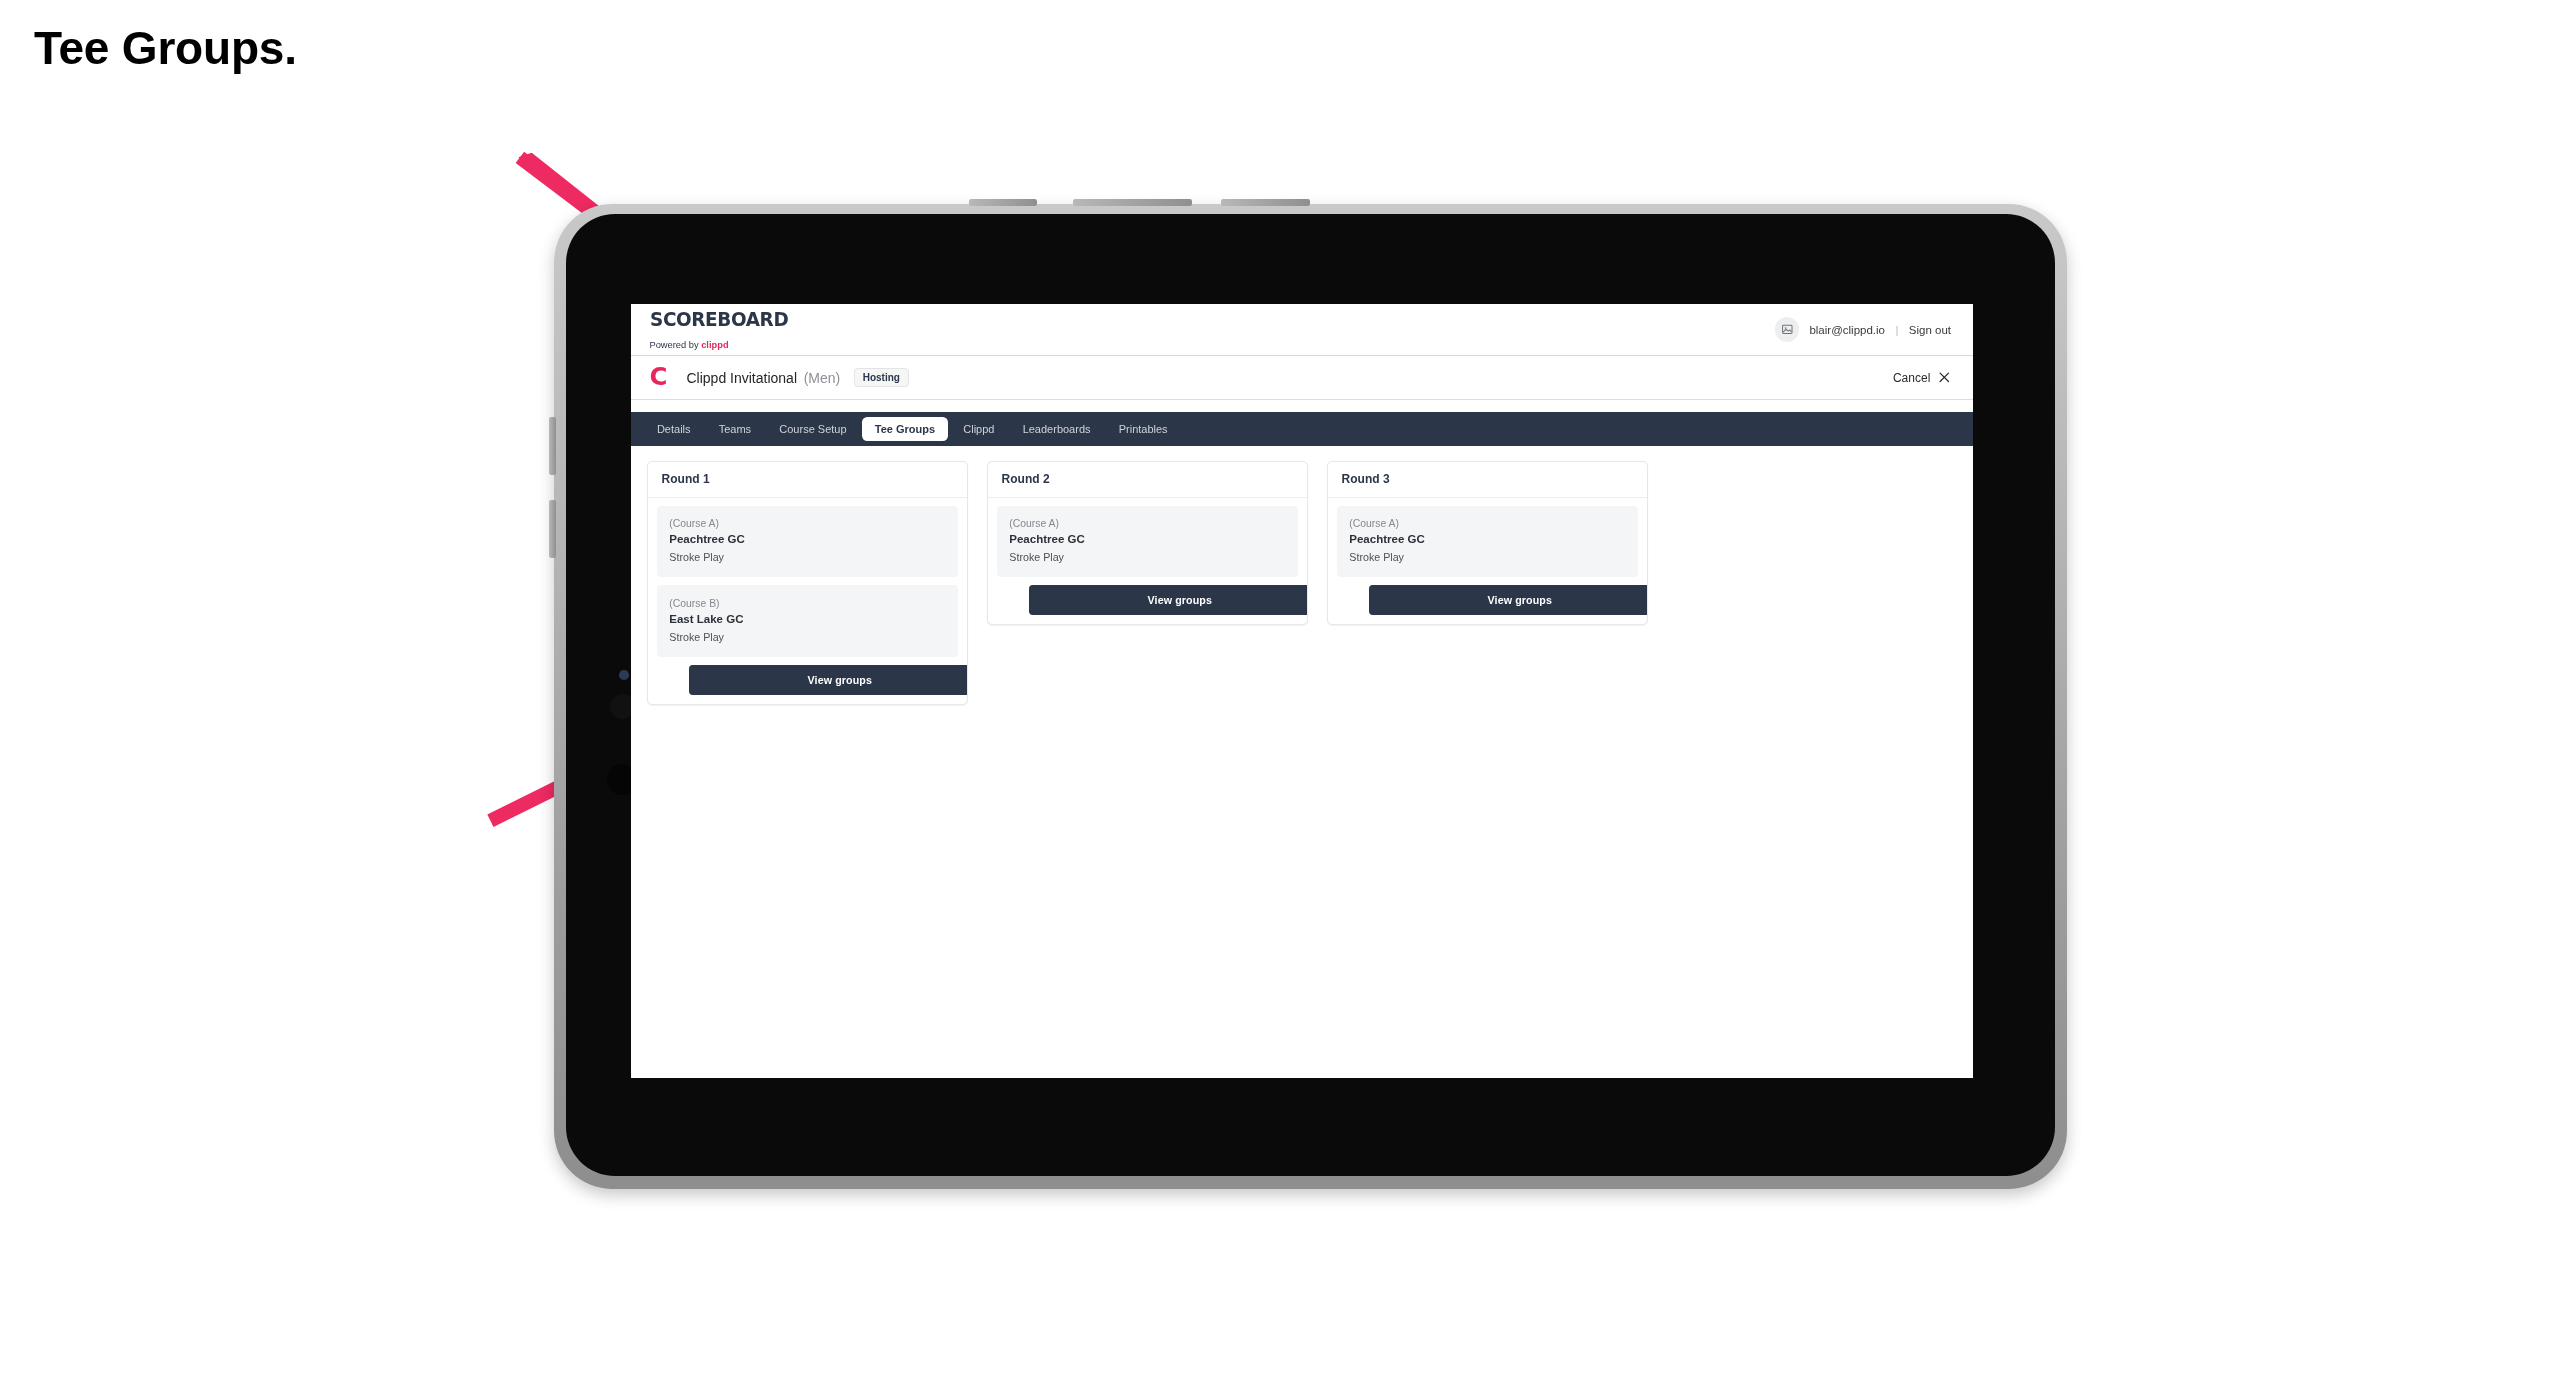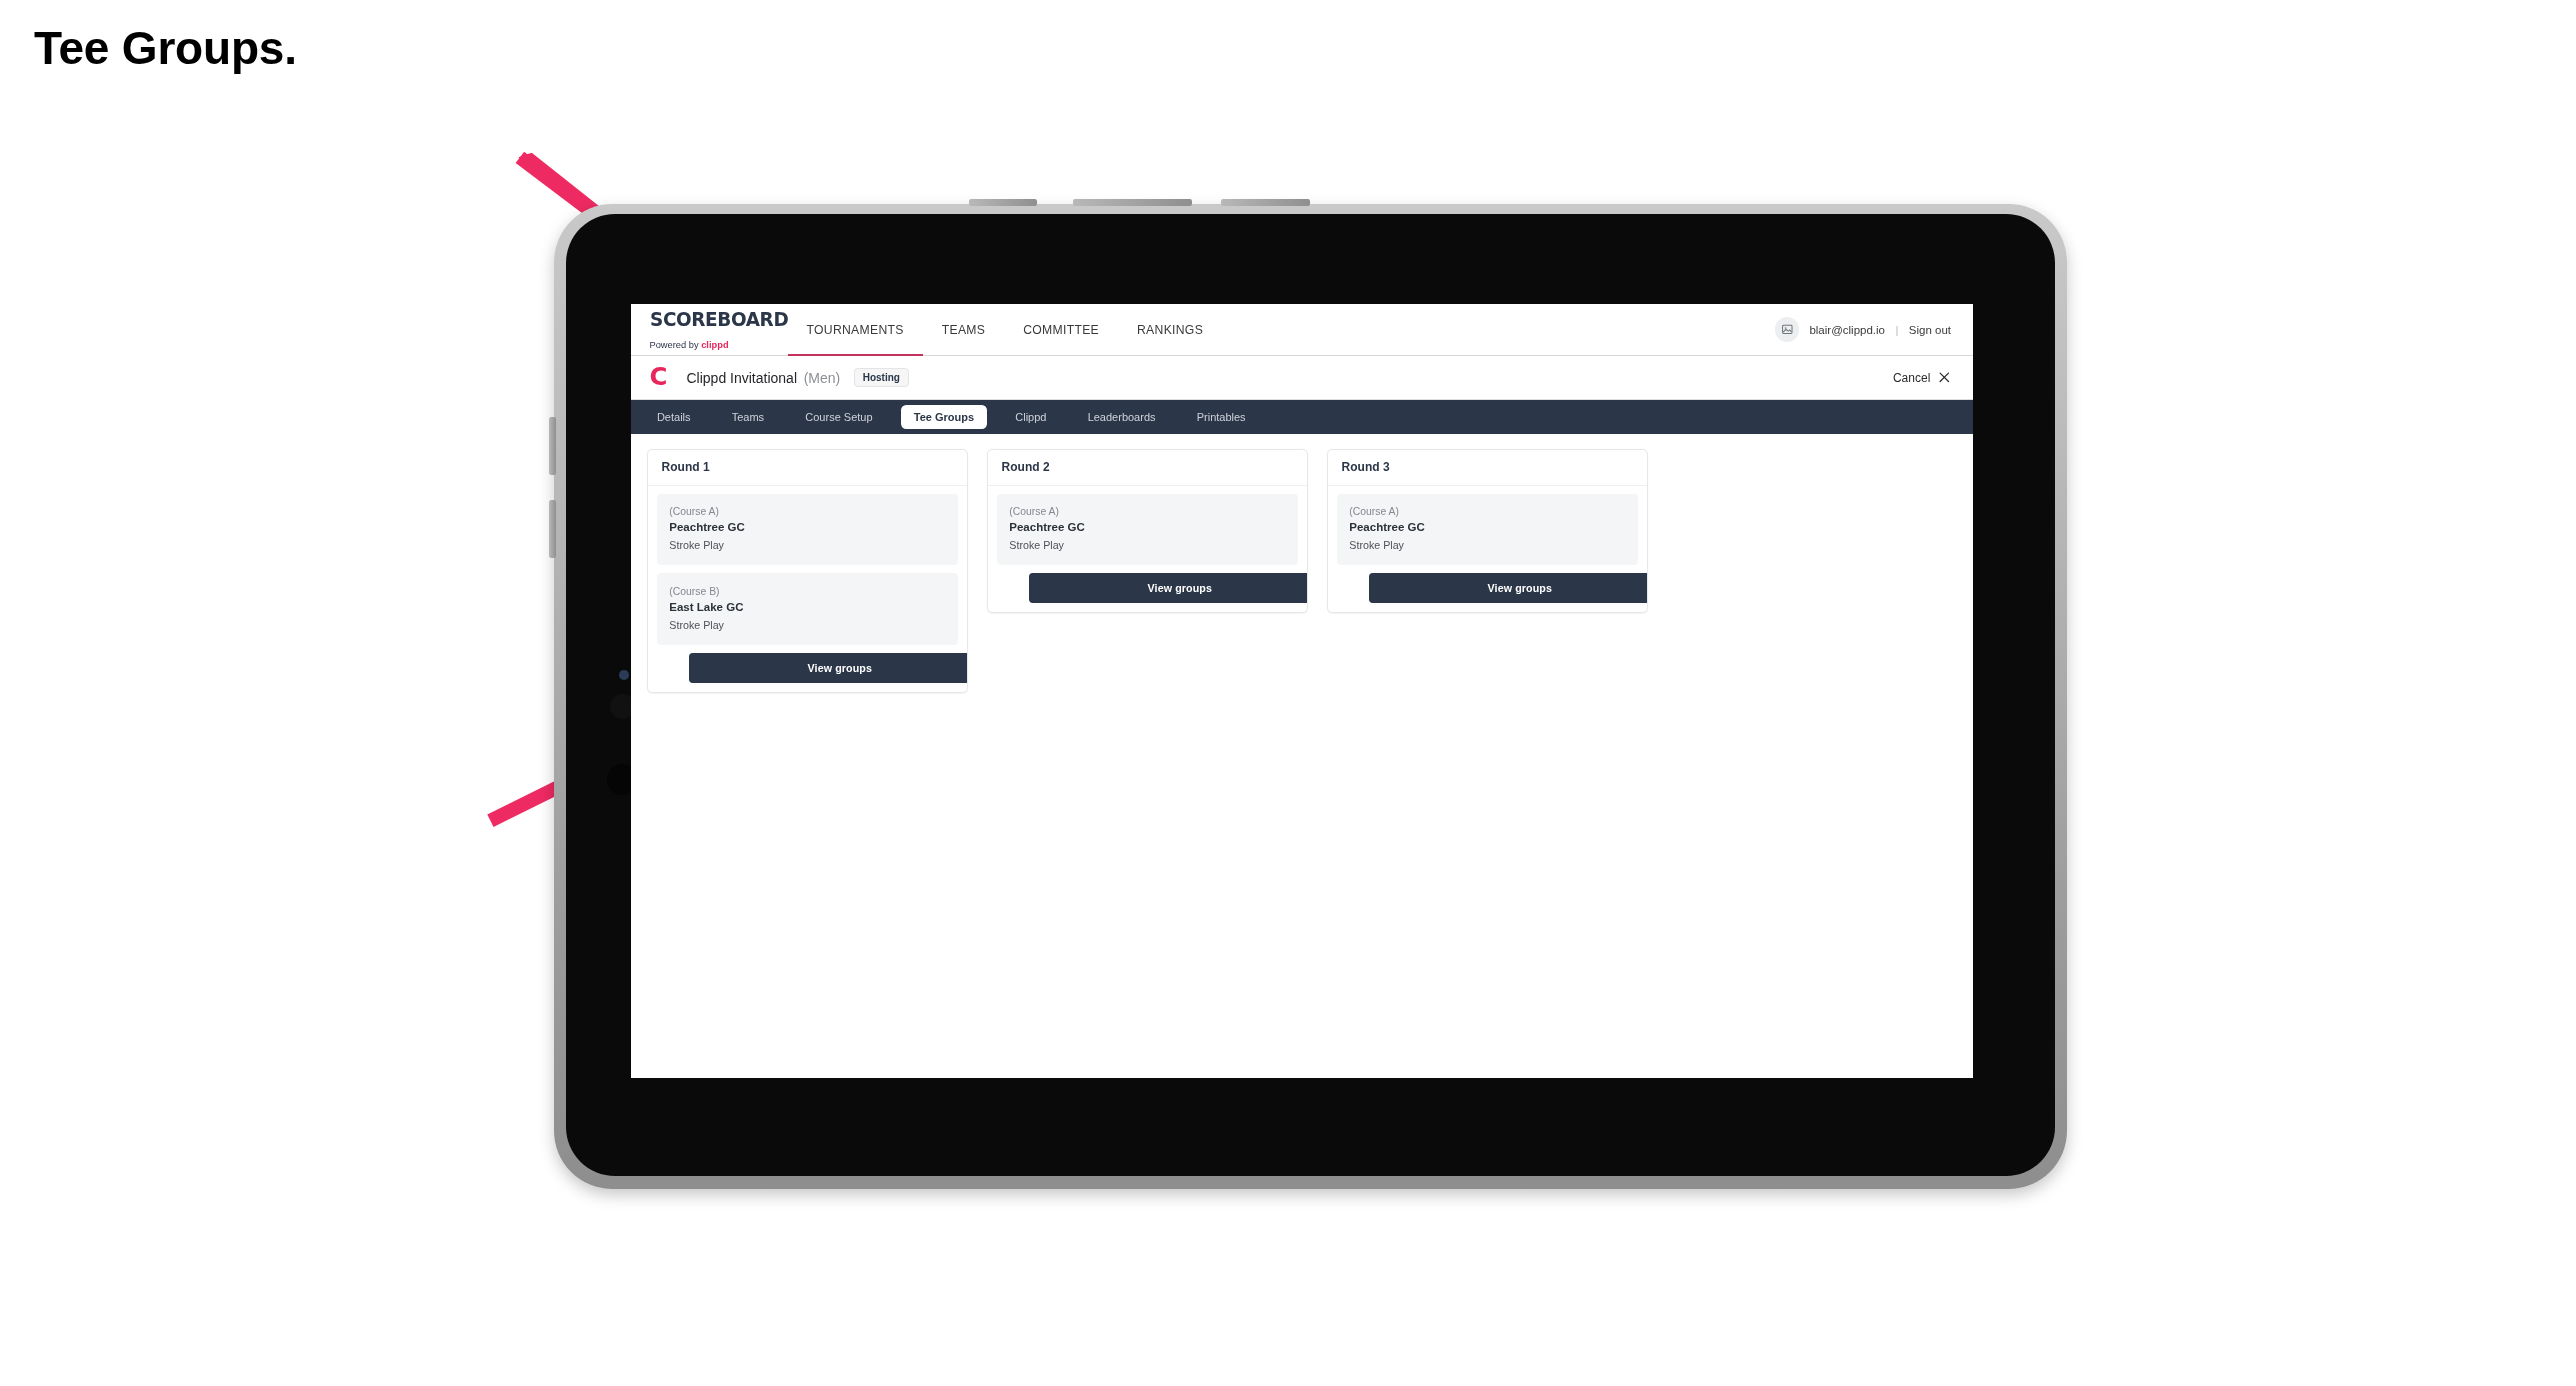--- a/index.html
+++ b/index.html
@@ -201,21 +201,22 @@
     cursor: pointer;
   }
 
   
   #tabbar {
     height: 34px;
     background: #2b3648;
     display: flex;
     align-items: center;
     padding-left: 13.3px;
-    gap: 16px;
+    gap: 3px;
+    margin-top: 12px;
   }
   .tab {
     font-size: 11px;
     color: #cfd3da;
     padding: 6px 12.6px;
     border-radius: 5.2px;
     cursor: pointer;
     white-space: nowrap;
   }
   .tab.active {
@@ -313,26 +314,20 @@
 </div>
 
 <div id="app">
 
   <div id="topbar">
     <div id="logo-block">
       <div id="logo-word">SCOREBOARD</div>
       <div id="logo-sub"><span>Powered by </span><span class="brand">clippd</span></div>
     </div>
 
-    <div id="mainnav">
-      <div class="navitem active">TOURNAMENTS</div>
-      <div class="navitem">TEAMS</div>
-      <div class="navitem">COMMITTEE</div>
-      <div class="navitem">RANKINGS</div>
-    </div>
 
     <div id="topbar-right">
       <div id="avatar">
         <svg width="12.6" height="12.6" viewBox="0 0 20 20" fill="none" stroke="currentColor" stroke-width="1.6">
           <rect x="2.5" y="3.5" width="15" height="13" rx="1.5"></rect>
           <circle cx="7.2" cy="8" r="1.3" fill="currentColor" stroke="none"></circle>
           <path d="M3.5 14.5 L8 10 L11.5 13 L14 11 L16.5 14"></path>
         </svg>
       </div>
       <span id="user-email">blair@clippd.io</span>

